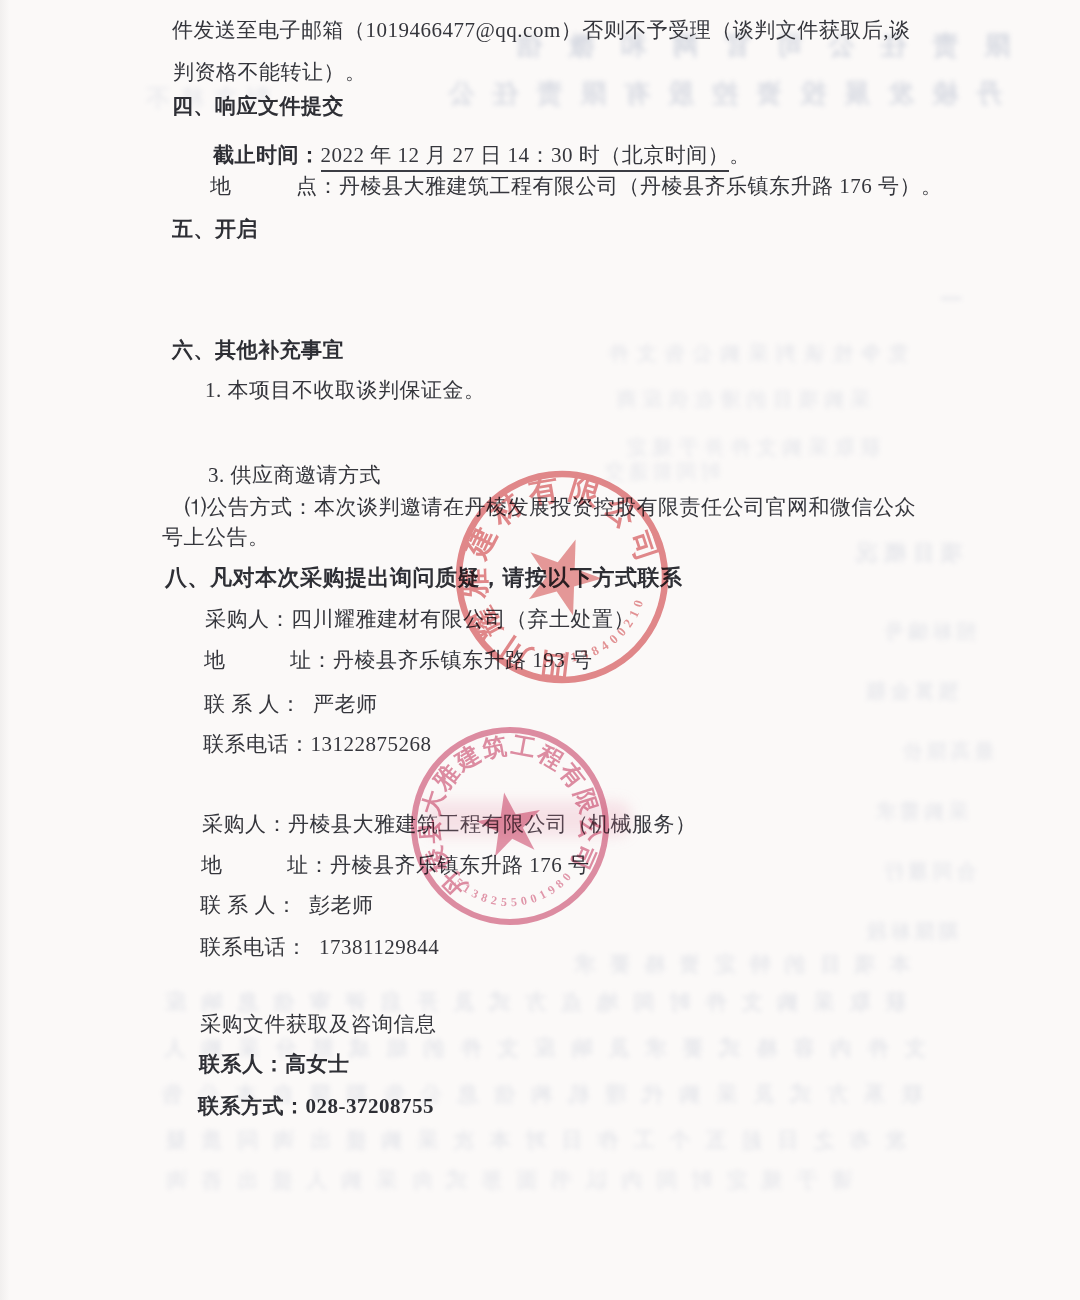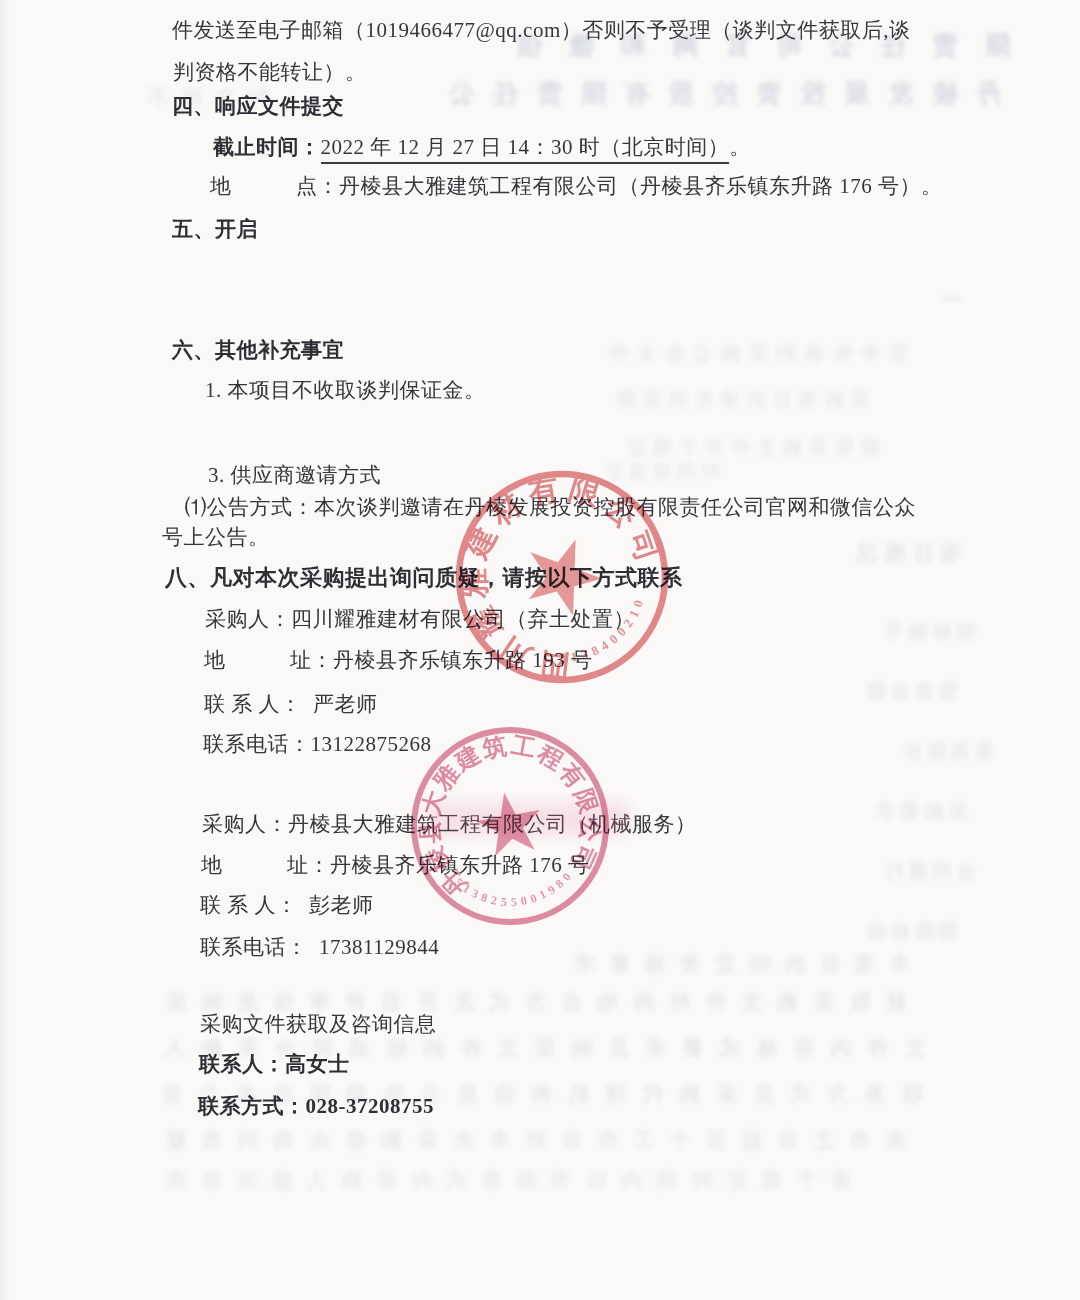--- a/index.html
+++ b/index.html
@@ -48,21 +48,21 @@
   <div class="bleed" style="left:150px;top:988px;font-size:21px;letter-spacing:15px;opacity:.16">获取采购文件时间地点方式及开启评审信息响应</div>
   <div class="bleed" style="left:148px;top:1034px;font-size:21px;letter-spacing:16px;opacity:.16">文件内容格式要求及响应文件的组成部分采购人</div>
   <div class="bleed" style="left:145px;top:1080px;font-size:21px;letter-spacing:16px;opacity:.15">联系方式及采购代理机构信息公告期限自本公告</div>
   <div class="bleed" style="left:150px;top:1126px;font-size:21px;letter-spacing:15px;opacity:.15">发布之日起五个工作日对本次采购提出询问质疑</div>
   <div class="bleed" style="left:152px;top:1166px;font-size:21px;letter-spacing:14px;opacity:.13">请于规定时间内以书面形式向采购人提出咨询</div>
 
   <div class="tl" style="left:172px;top:16px">件发送至电子邮箱（1019466477@qq.com）否则不予受理（谈判文件获取后,谈</div>
   <div class="tl" style="left:173px;top:58px">判资格不能转让）。</div>
 
   <div class="tl b" style="left:172px;top:92px">四、响应文件提交</div>
-  <div class="tl" style="left:213px;top:133px"><span class="b">截止时间：</span><span class="ul">2022 年 12 月 27 日 14：30 时（北京时间）</span><span>。</span></div>
+  <div class="tl" style="left:213px;top:141px"><span class="b">截止时间：</span><span class="ul">2022 年 12 月 27 日 14：30 时（北京时间）</span><span>。</span></div>
   <div class="tl" style="left:210px;top:172px">地　　　点：丹棱县大雅建筑工程有限公司（丹棱县齐乐镇东升路 176 号）。</div>
 
   <div class="tl b" style="left:172px;top:215px">五、开启</div>
 
   <div class="tl b" style="left:172px;top:336px">六、其他补充事宜</div>
   <div class="tl" style="left:205px;top:376px">1. 本项目不收取谈判保证金。</div>
   <div class="tl" style="left:208px;top:461px">3. 供应商邀请方式</div>
   <div class="tl" style="left:185px;top:493px">⑴公告方式：本次谈判邀请在丹棱发展投资控股有限责任公司官网和微信公众</div>
   <div class="tl" style="left:162px;top:523px">号上公告。</div>
 

